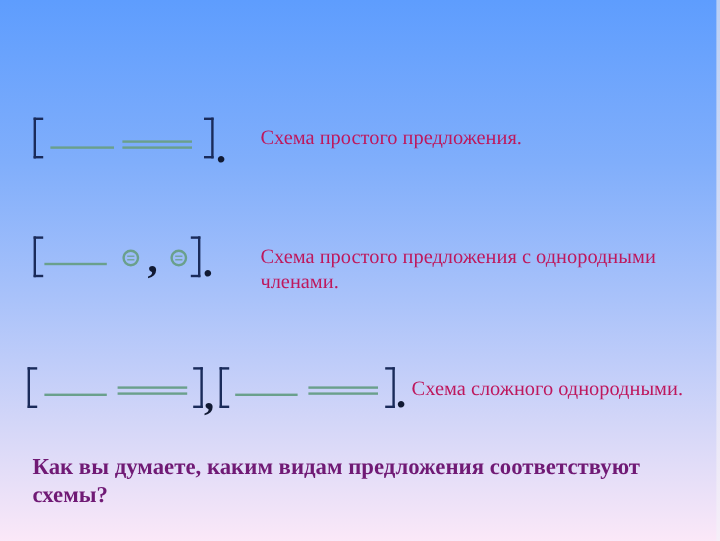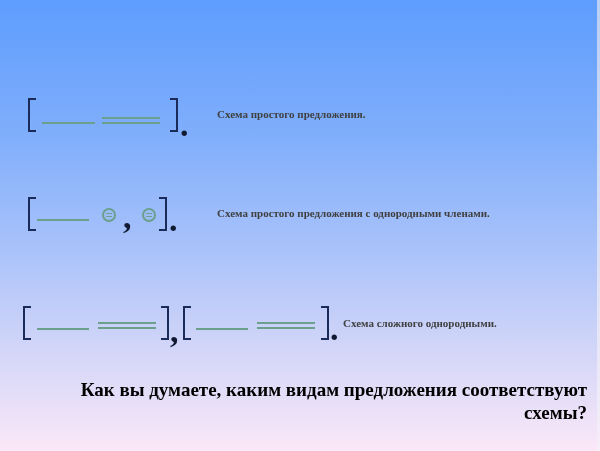--- a/index.html
+++ b/index.html
@@ -29,25 +29,25 @@
     }
     .circle::before, .circle::after {
       content: ""; position: absolute; left: 2px; right: 2px; height: 1px; background: #6aa08c;
     }
     .circle::before { top: 3px; }
     .circle::after { top: 6px; }
     .punct {
       position: absolute; color: #111a33; font-size: 34px; font-weight: bold; line-height: 1;
     }
     .label {
-      position: absolute; color: #404040; font-size: 11px; line-height: 21px; font-weight: bold;
+      position: absolute; color: #be185d; font-size: 17px; line-height: 21px;
     }
     .question {
       position: absolute; left: 27px; top: 378px; width: 560px;
-      color: #000000; font-size: 19px; font-weight: bold; line-height: 23px; text-align: right;
+      color: #701a75; font-size: 19px; font-weight: bold; line-height: 23px;
     }
   </style>
 </head>
 <body>
 
 <div class="edge"></div>
 
 <div class="scheme">
   <div class="bracket left" style="left:28px; top:98px; height:30px;"></div>
   <div class="line" style="left:42px; top:122px; width:53px;"></div>

